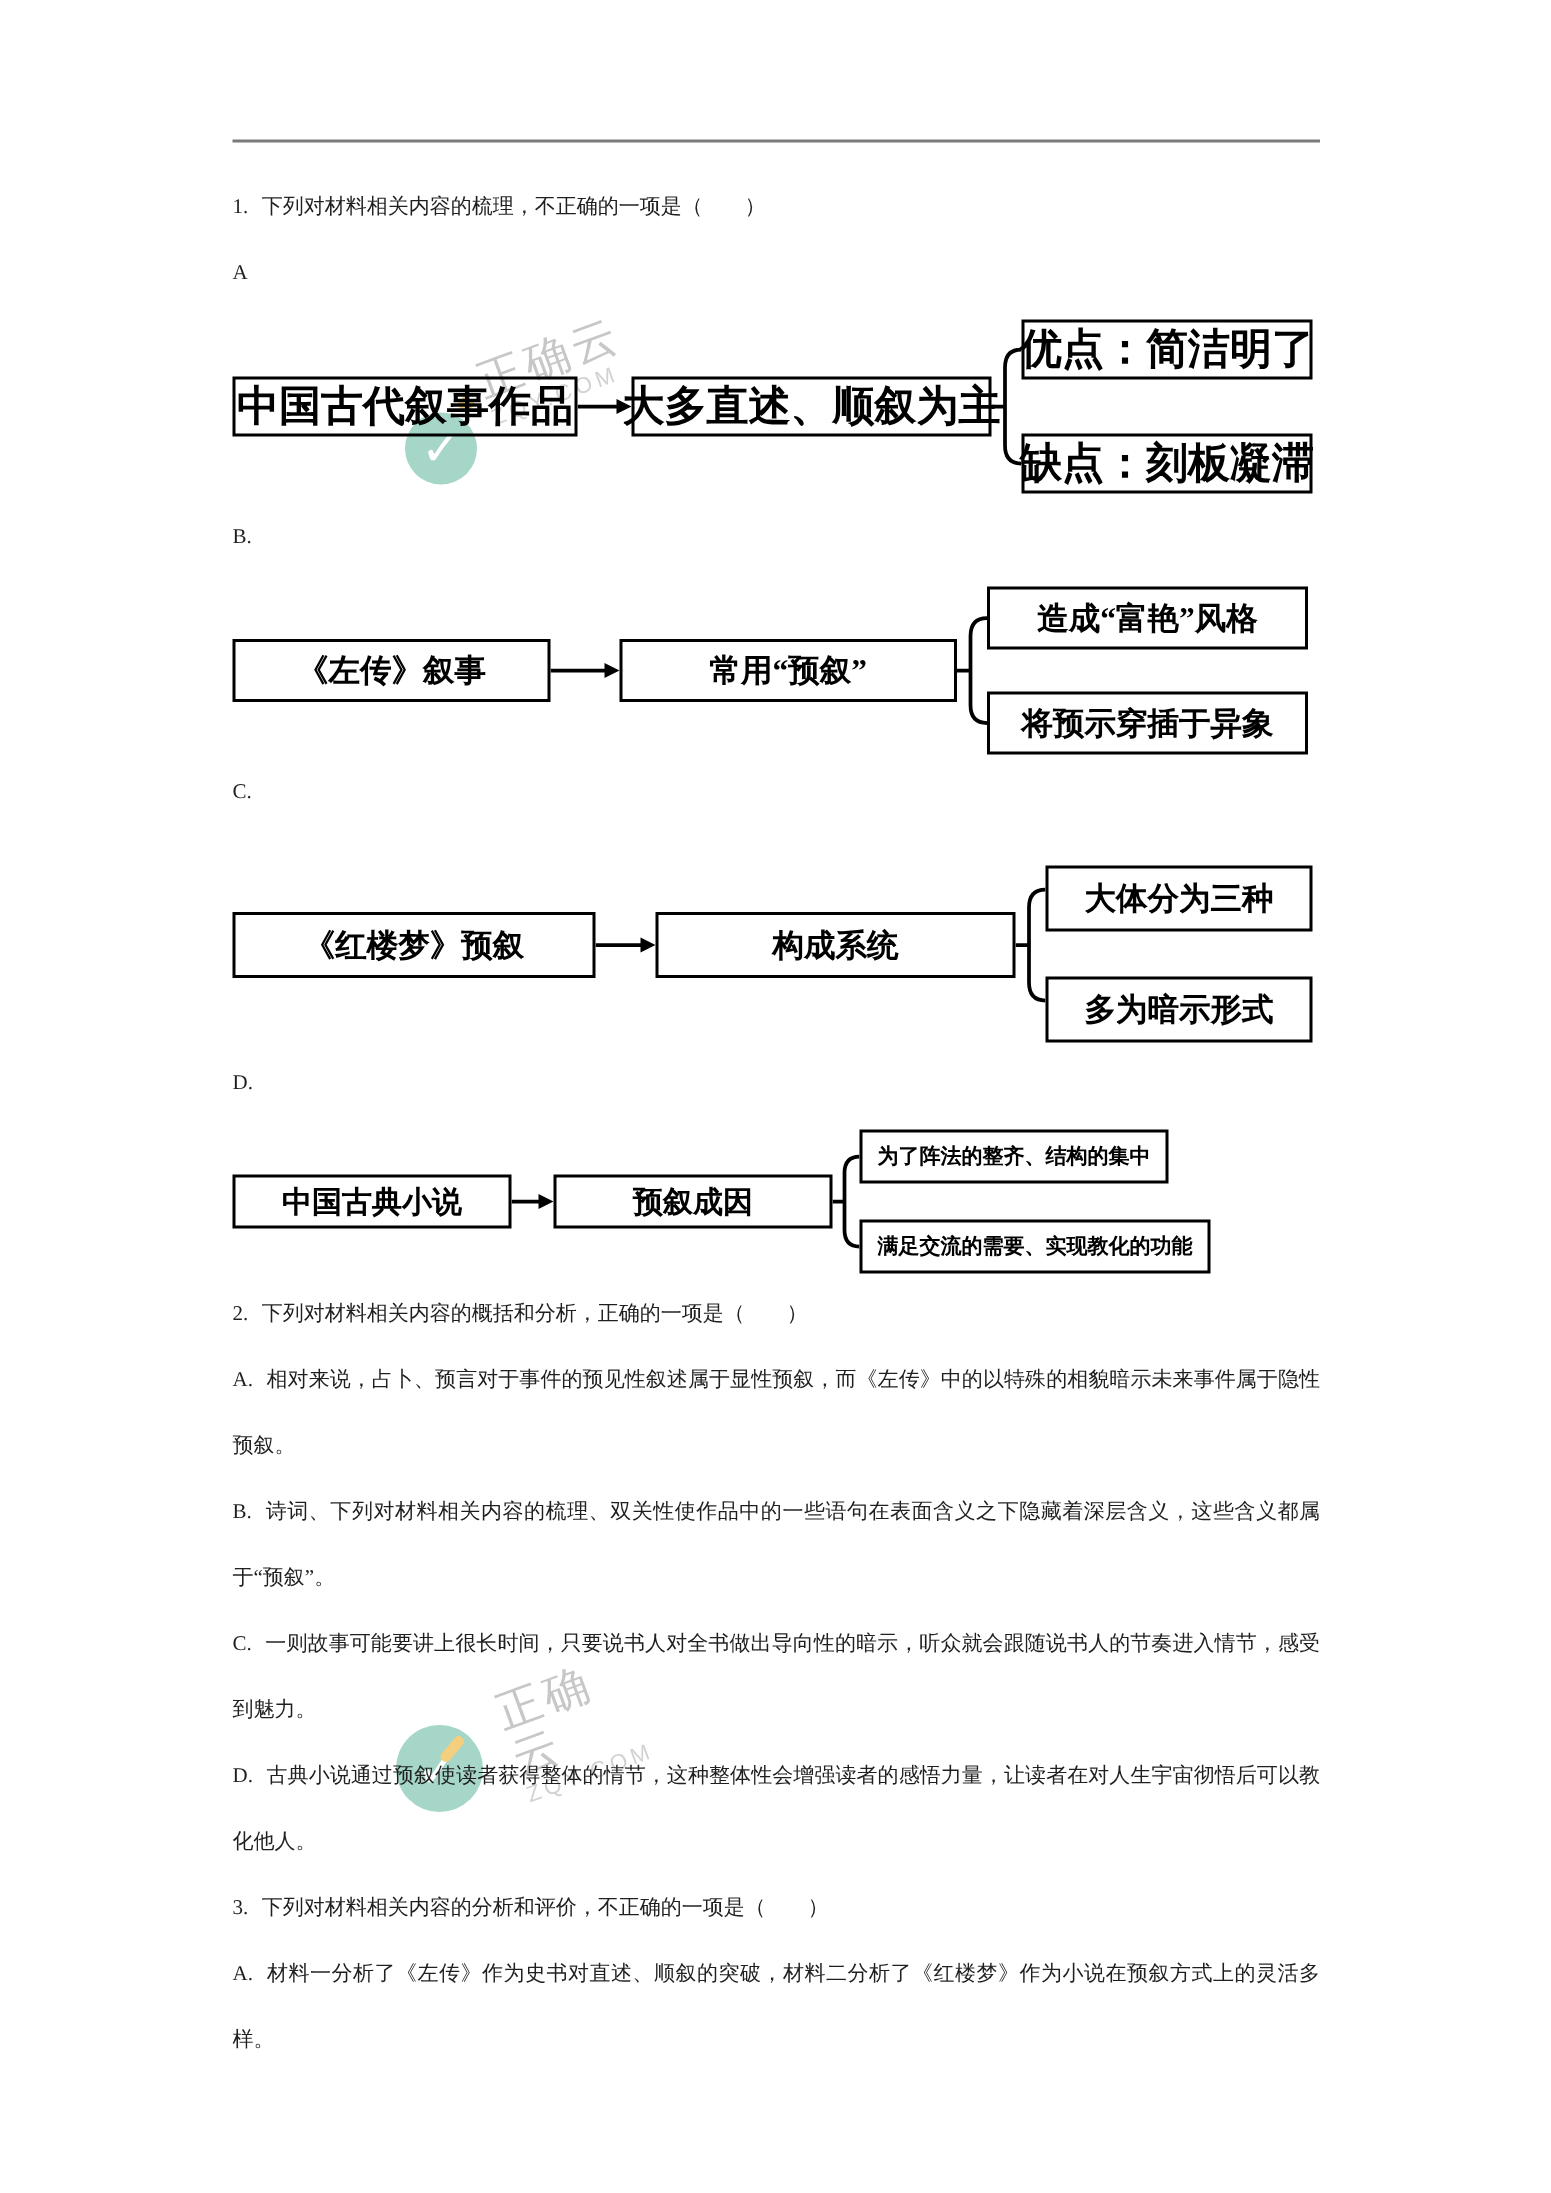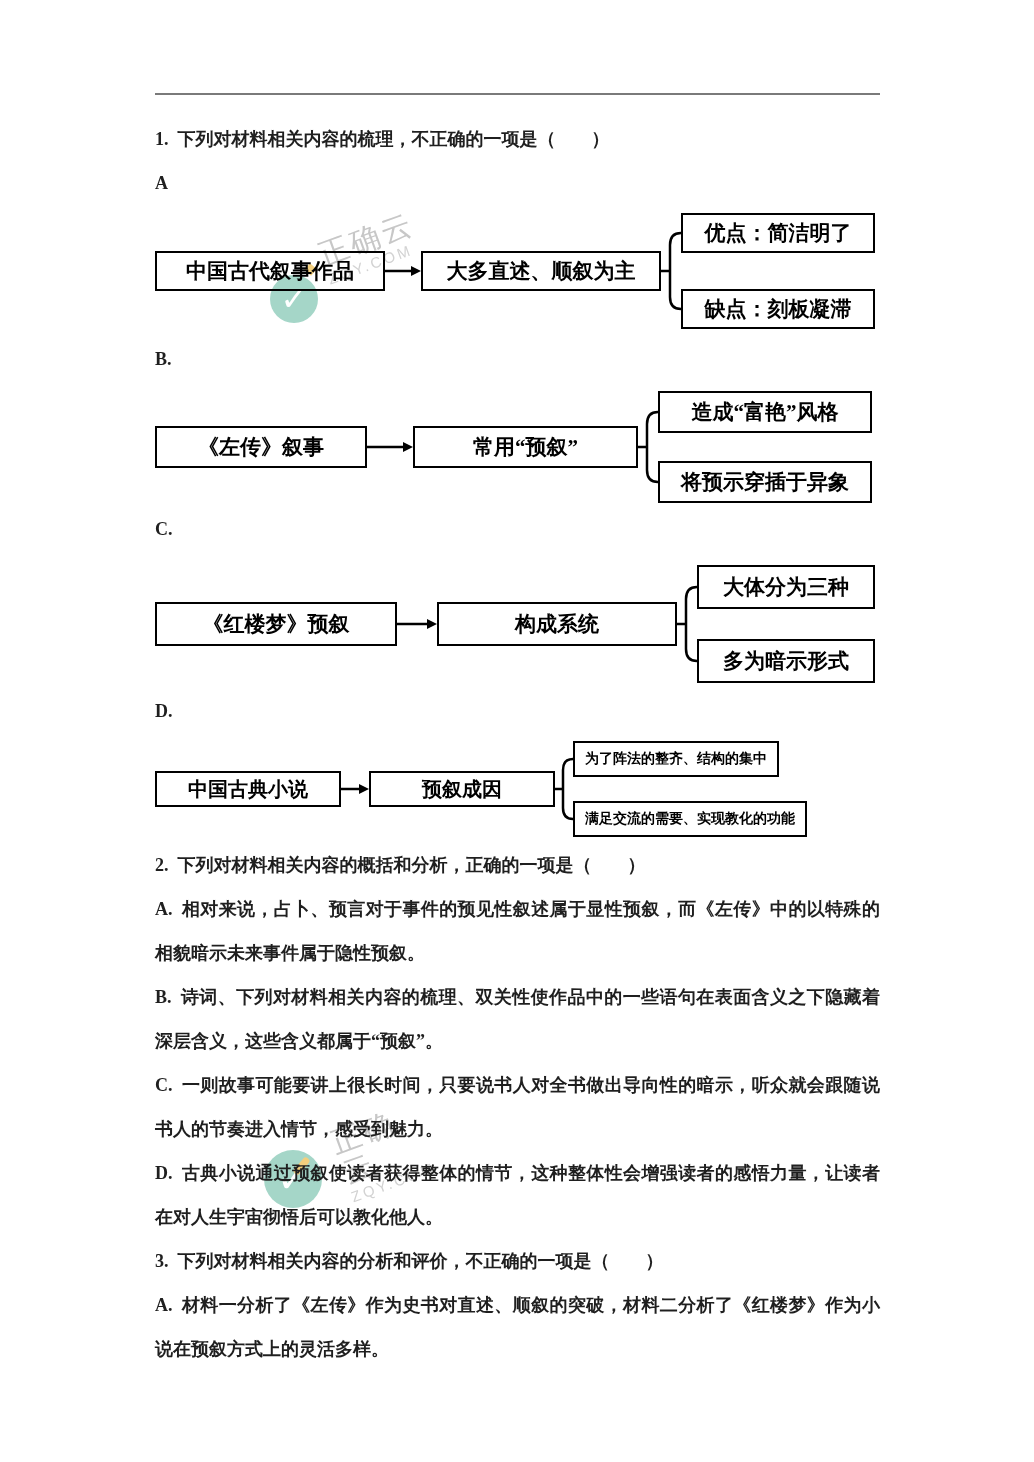--- a/index.html
+++ b/index.html
@@ -15,23 +15,22 @@
     position:relative;z-index:1;
     margin-left:155px;width:725px;
   }
   .rule{
     margin-top:93px;
     border-top:2px solid #7a7a7a;
     height:0;
   }
   .bodyline,.para{
     margin:0;padding:0;
-    font-size:18px;line-height:44px;
+    font-size:14px;line-height:44px;
     text-align:justify;
-    font-weight:bold;
   }
   .bodyline{white-space:nowrap;text-align:left;}
   .q1{margin-top:22px;}
   .q2{margin-top:6px;}
   .qnum{margin-right:9px;}
   
   .chart{
     display:flex;align-items:center;
   }
   .fbox{
@@ -39,21 +38,21 @@
     display:flex;align-items:center;justify-content:center;
     font-weight:bold;color:#000;
     box-sizing:border-box;
     background:transparent;
     white-space:nowrap;
   }
   .branches{display:flex;flex-direction:column;}
   .arrow,.bracket{flex:0 0 auto;display:block;}
   
   .chart-a{margin-top:8px;margin-bottom:0;}
-  .chart-a .fbox{height:40px;font-size:21px;}
+  .chart-a .fbox{height:40px;font-size:28px;}
   .chart-a .src{width:230px;}
   .chart-a .mid{width:240px;}
   .chart-a .br{width:194px;}
   .chart-a .branches{gap:36px;}
   .chart-a .arrow{width:36px;}
   .lbl-b{margin-top:8px;}
   
   .chart-b{margin-top:10px;}
   .chart-b .fbox{height:42px;font-size:21px;}
   .chart-b .src{width:212px;}
@@ -61,21 +60,21 @@
   .chart-b .br{width:214px;text-align:right;}
   .chart-b .branches{gap:28px;}
   .chart-b .arrow{width:46px;}
   .lbl-c{margin-top:4px;}
   
   .chart-c{margin-top:14px;}
   .chart-c .fbox{height:44px;font-size:21px;}
   .chart-c .src{width:242px;}
   .chart-c .mid{width:240px;}
   .chart-c .br{width:178px;}
-  .chart-c .branches{gap:30px;}
+  .chart-c .branches{gap:30px;margin-top:12px;}
   .chart-c .arrow{width:40px;}
   .lbl-d{margin-top:6px;}
   
   .chart-d{margin-top:8px;}
   .chart-d .fbox{height:36px;font-size:20px;}
   .chart-d .src{width:186px;}
   .chart-d .mid{width:186px;}
   .chart-d .br{width:auto;padding:0 10px;font-size:14px;}
   .chart-d .branches{gap:24px;align-items:flex-start;}
   .chart-d .arrow{width:28px;}

